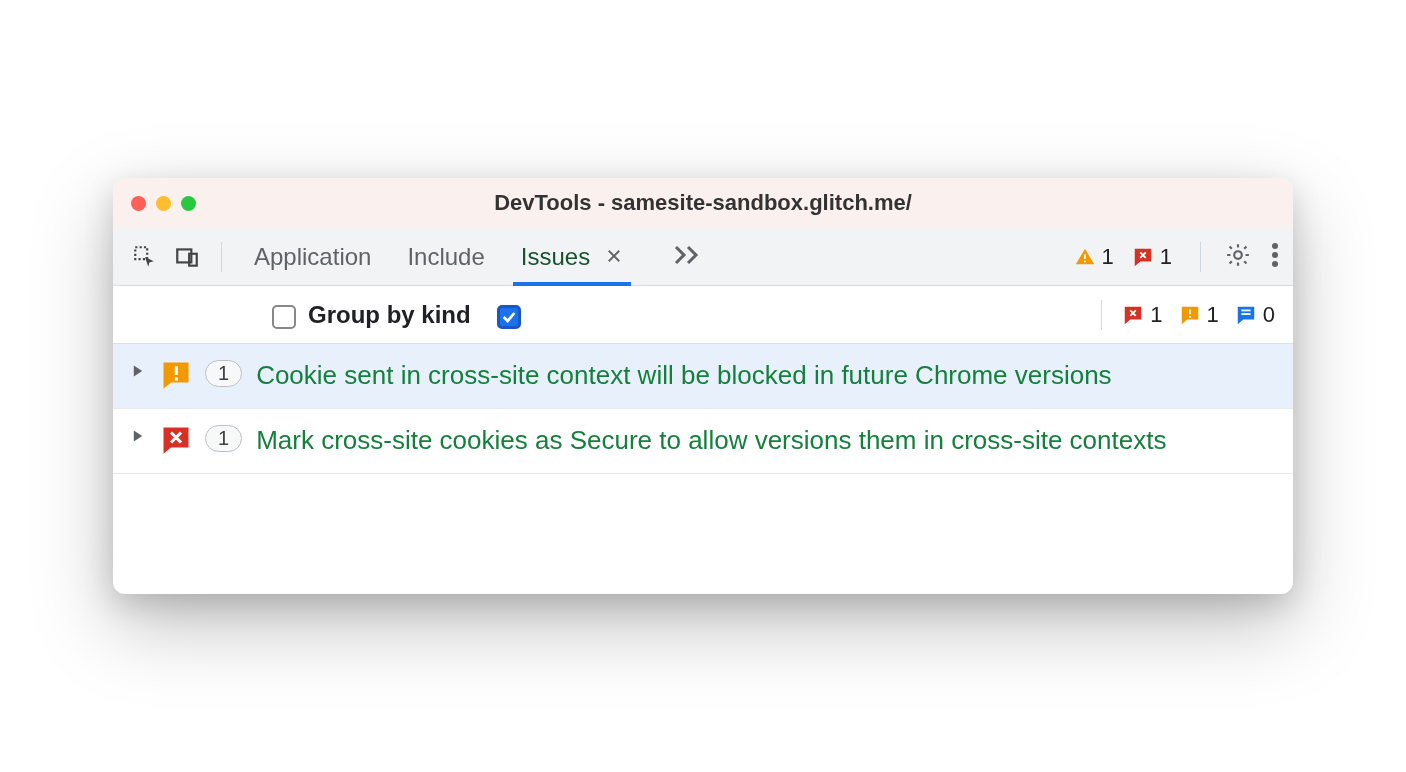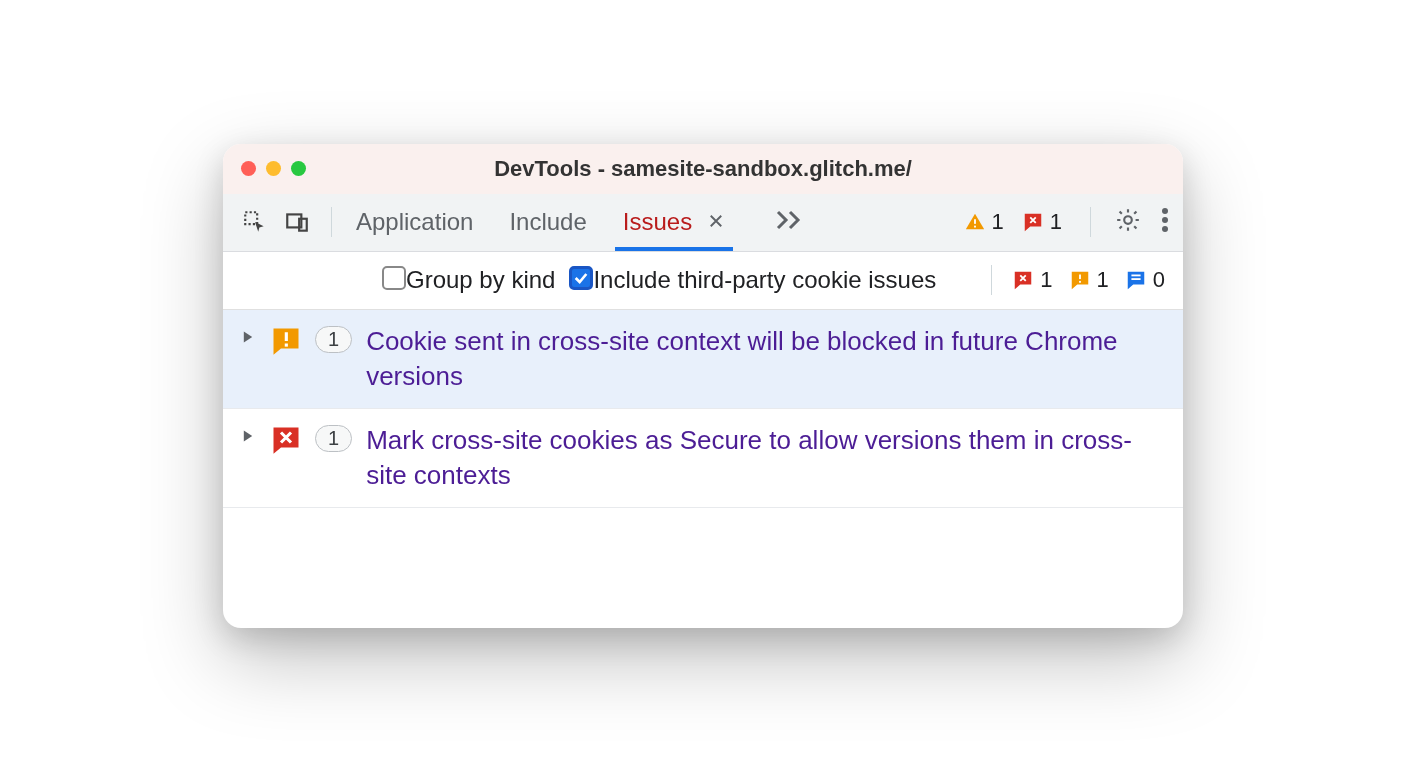--- a/index.html
+++ b/index.html
@@ -6,23 +6,23 @@
 body {
   font-family: -apple-system, BlinkMacSystemFont, "Segoe UI", Helvetica, Arial, sans-serif;
   background: #fff;
   display: flex;
   align-items: center;
   justify-content: center;
   min-height: 100vh;
   padding: 40px;
 }
 .window {
-  width: 960px;
+  width: 1180px;
   background: #fff;
-  border-radius: 18px;
+  border-radius: 12px;
   box-shadow: 0 30px 80px rgba(0,0,0,0.25), 0 10px 30px rgba(0,0,0,0.15);
   overflow: hidden;
 }
 .titlebar {
   background: #faf0ee;
   height: 50px;
   display: flex;
   align-items: center;
   padding: 0 18px;
   position: relative;
@@ -55,29 +55,29 @@
   display: flex; align-items: center; justify-content: center;
   color: #444;
   cursor: pointer;
 }
 .vsep {
   width: 1px;
   height: 30px;
   background: #cfd8dc;
   margin: 0 10px;
 }
-.tabs { display: flex; align-items: center; gap: 28px; margin-left: 4px;}
+.tabs { display: flex; align-items: center; gap: 28px; margin-left: 12px;}
 .tab {
   font-size: 24px;
   color: #5f6368;
   cursor: pointer;
   padding: 12px 4px;
   position: relative;
 }
-.tab.active { color: #b91c1c; }
+.tab.active { color: #14532d; }
 .tab.active::after {
   content: '';
   position: absolute;
   bottom: -3px; left: -4px; right: -4px;
   height: 4px;
   background: #1a73e8;
 }
 .tab-close {
   margin-left: 8px;
   color: #5f6368;
@@ -108,24 +108,26 @@
 .filterbar {
   background: #fff;
   border-bottom: 1px solid #e0e0e0;
   display: flex;
   align-items: center;
   height: 58px;
   padding: 0 14px;
 }
 .filter-left {
   display: flex;
-  align-items: flex-start;
+  align-items: flex-end;
+  gap: 12px;
   flex: 1;
   justify-content: flex-start;
   margin-left: 145px;
+  font-weight: bold;
 }
 .checkbox {
   width: 24px; height: 24px;
   border: 2px solid #888;
   border-radius: 5px;
   display: inline-flex;
   align-items: center;
   justify-content: center;
   cursor: pointer;
 }
@@ -163,21 +165,21 @@
   border: 1.5px solid #bcc0c4;
   border-radius: 16px;
   padding: 1px 12px;
   font-size: 20px;
   color: #3c4043;
   background: #f7f8f8;
   margin-top: 2px;
 }
 .issue-text {
   font-size: 26px;
-  color: #4c1d95;
+  color: #15803d;
   line-height: 1.35;
   flex: 1;
   padding-right: 20px;
 }
 .content-empty { height: 120px; }
 </style>
 </head>
 <body>
 
 <div class="window">
@@ -262,21 +264,20 @@
     <div class="filter-left">
       <span class="checkbox">
         
       </span>
       <span class="chk-label">Group by kind</span>
       <span class="checkbox checked">
         <svg width="16" height="16" viewBox="0 0 24 24">
             <path d="M4 12 L10 18 L20 6" stroke="#fff" stroke-width="4" fill="none"></path>
           </svg>
       </span>
-      <span class="chk-label">Include third-party cookie issues</span>
     </div>
     <div class="vsep"></div>
     <div class="filter-counters">
       <div class="counter">
         <span class="badge">
           <svg width="22" height="22" viewBox="0 0 24 24">
               <path d="M3 3 H21 V17 H9 L3 22 Z" fill="#d93025"></path>
               <path d="M9 7 L15 13 M15 7 L9 13" stroke="#fff" stroke-width="2"></path>
             </svg>
         </span>

